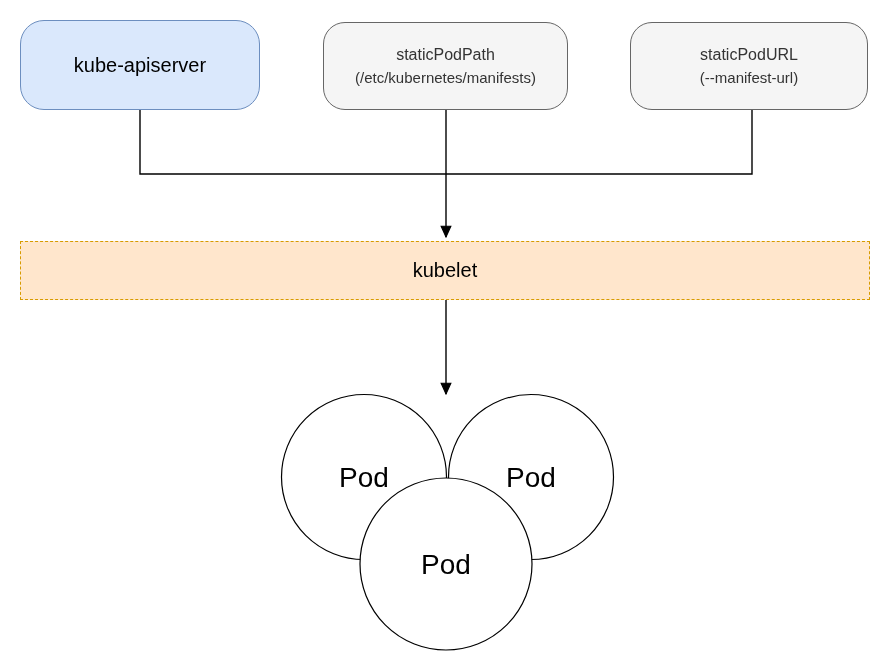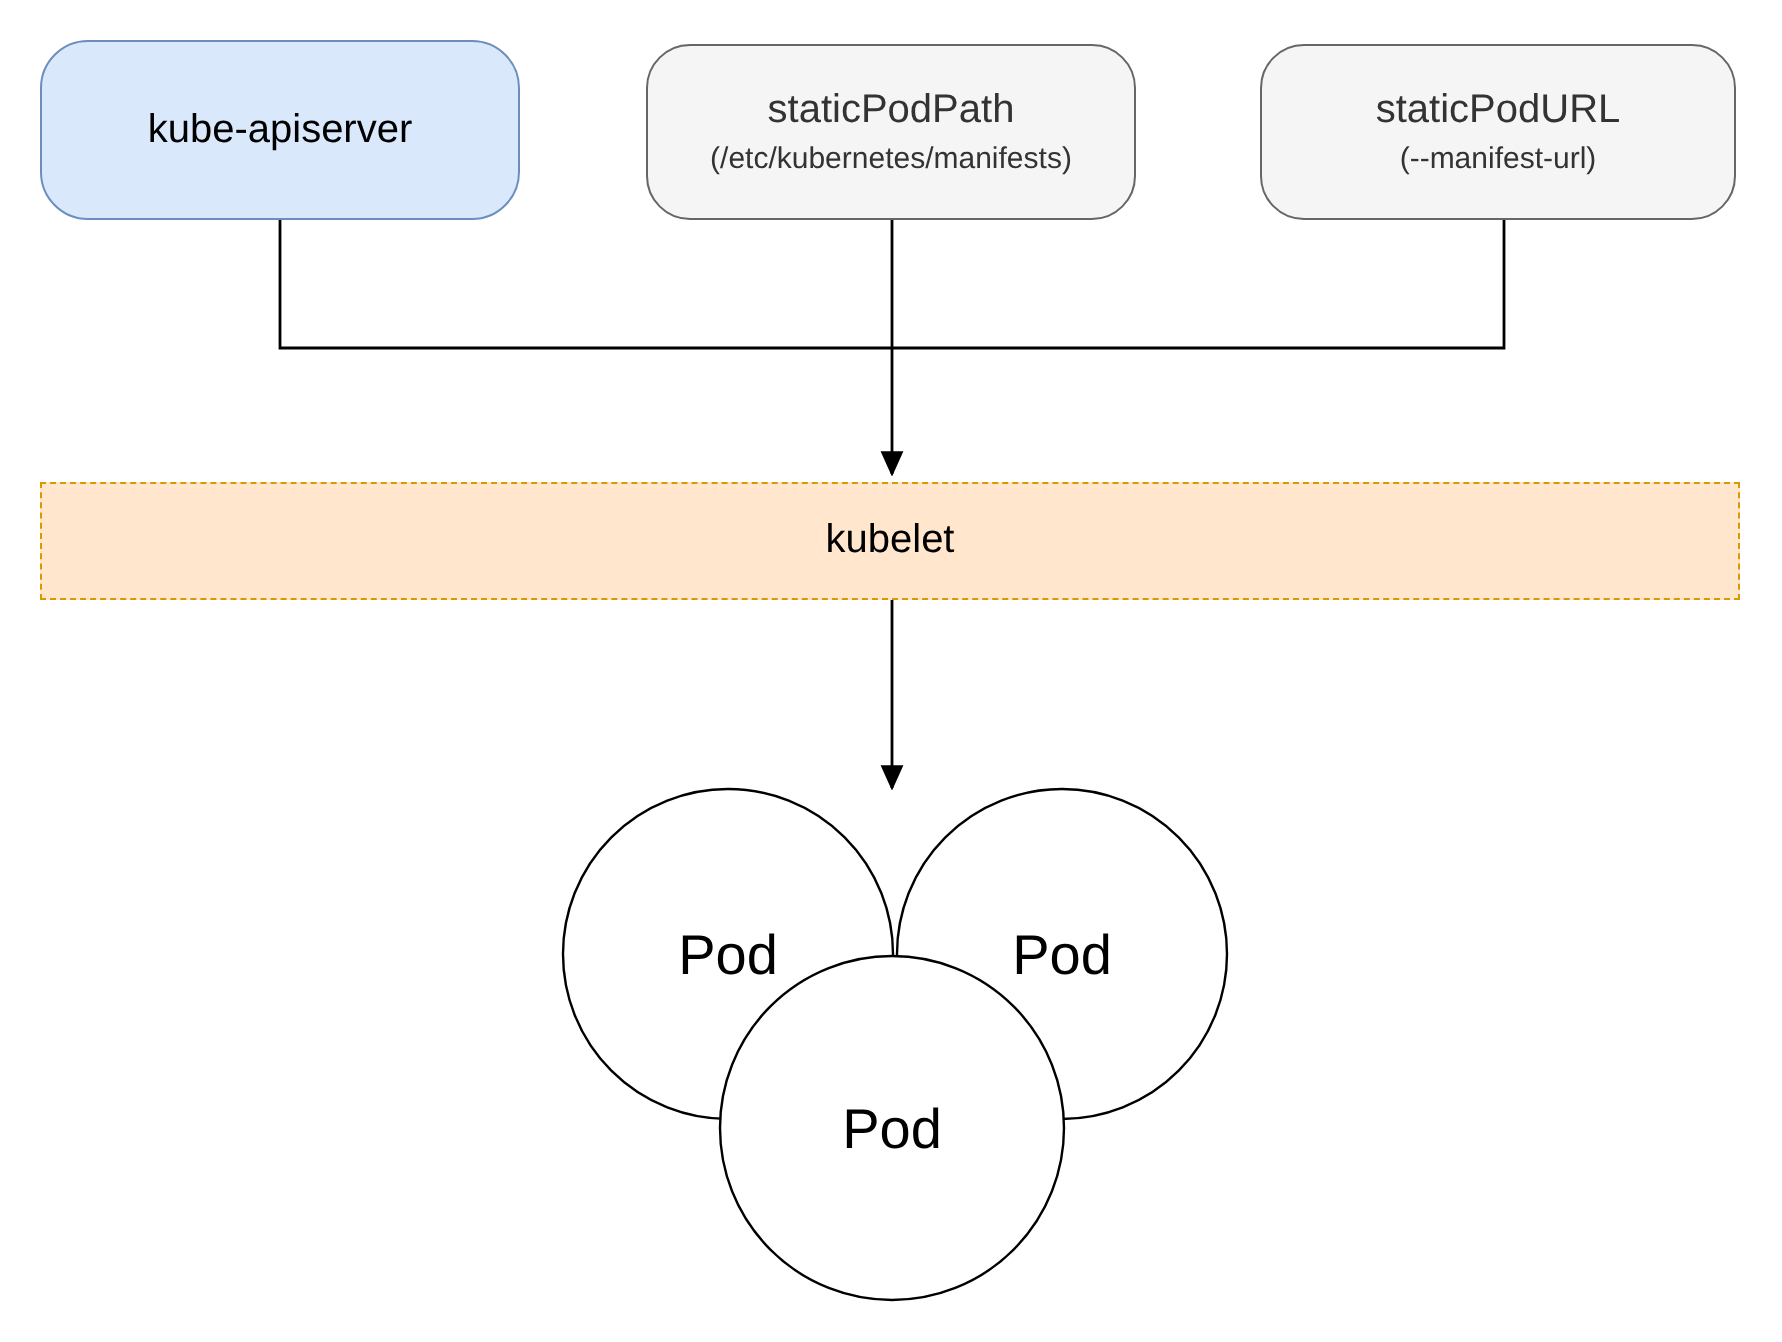--- a/index.html
+++ b/index.html
@@ -45,21 +45,21 @@
     flex-direction: column;
     gap: 7px;
     padding: 4px 6px;
   }
   .node-staticpodpath {
     left: 323px; top: 22px; width: 245px; height: 88px;
   }
   .node-staticpodurl {
     left: 630px; top: 22px; width: 238px; height: 88px;
   }
-  .config-title { font-size: 20px; line-height: 1; }
+  .config-title { font-size: 16px; line-height: 1; }
   .config-subtitle { font-size: 15px; line-height: 1; }
   .node-kubelet {
     left: 20px; top: 241px; width: 850px; height: 59px;
     background: #ffe6cc;
     border: 1px dashed #d79b00;
     font-size: 20px;
   }
   .pod-label {
     position: absolute;
     transform: translate(-50%, -50%);

